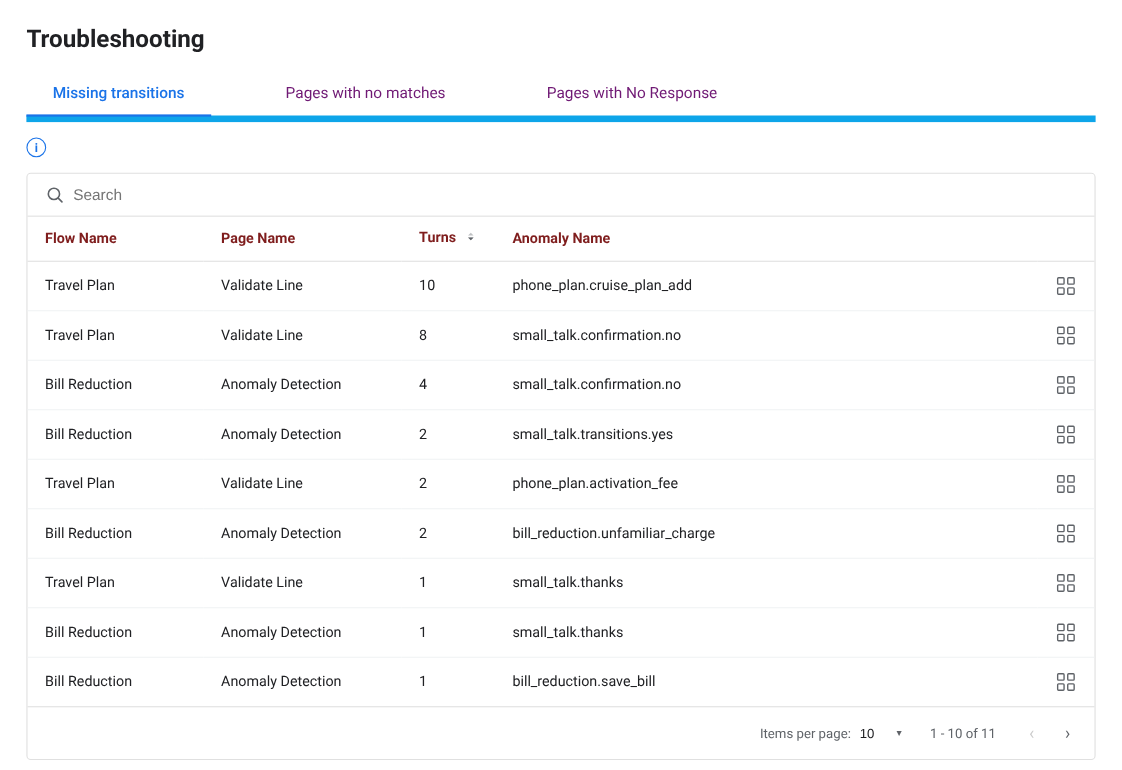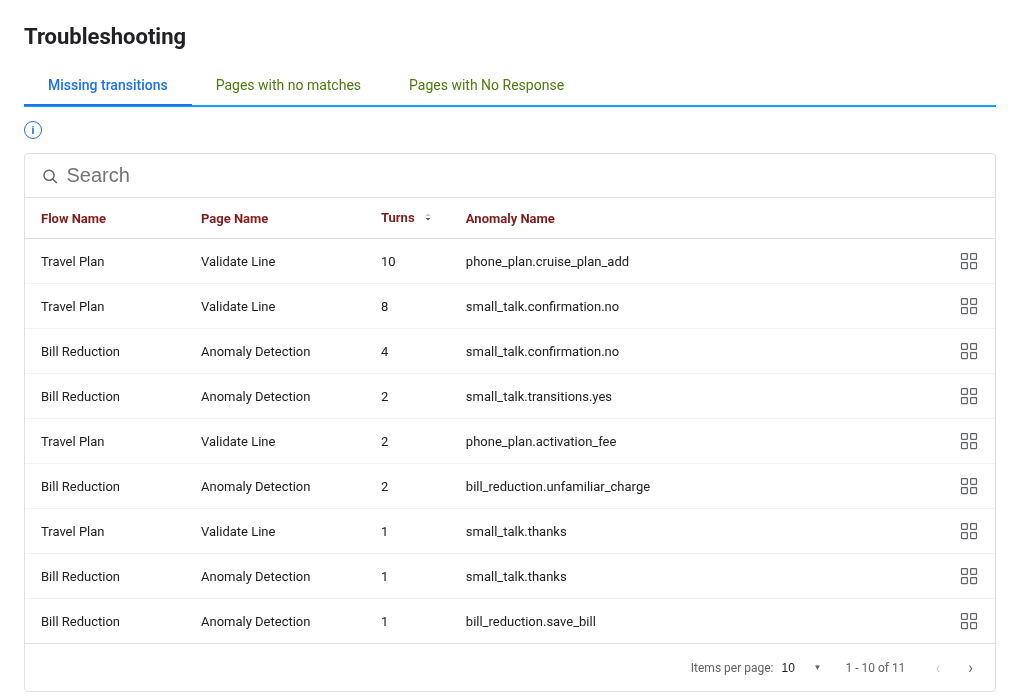--- a/index.html
+++ b/index.html
@@ -16,27 +16,28 @@
       padding: 24px 24px 0 24px;
     }
     .page-title {
       font-size: 22px;
       font-weight: 700;
       color: #202124;
       margin-bottom: 16px;
     }
     .tabs-container {
       display: flex;
-      border-bottom: 2px solid #0ea5e9;
+      border-bottom: 6px solid #0ea5e9;
       margin-bottom: 0;
+      gap: 44px;
     }
     .tab {
       padding: 12px 24px;
       font-size: 14px;
-      color: #4d7c0f;
+      color: #701a75;
       cursor: pointer;
       position: relative;
       white-space: nowrap;
     }
     .tab.active {
       color: #1a73e8;
       font-weight: 500;
     }
     .tab.active::after {
       content: '';
@@ -78,21 +79,21 @@
       gap: 8px;
       padding: 10px 16px;
       border-bottom: 1px solid #e0e0e0;
     }
     .search-icon-svg {
       color: #5f6368;
     }
     .search-input {
       border: none;
       outline: none;
-      font-size: 20px;
+      font-size: 14px;
       color: #0f766e;
       width: 100%;
       background: transparent;
     }
     table {
       width: 100%;
       border-collapse: collapse;
     }
     thead tr {
       border-bottom: 1px solid #e0e0e0;

